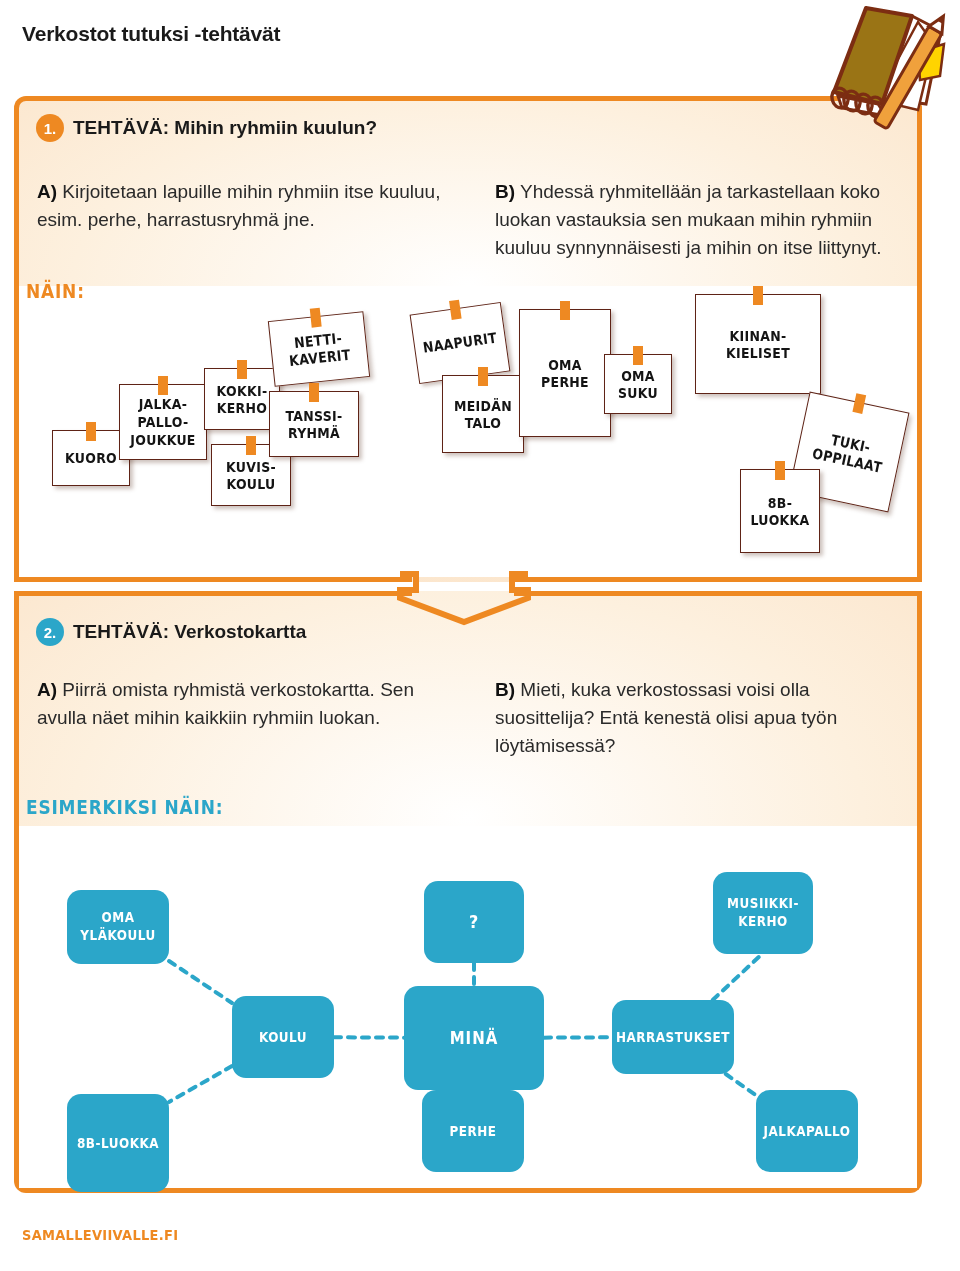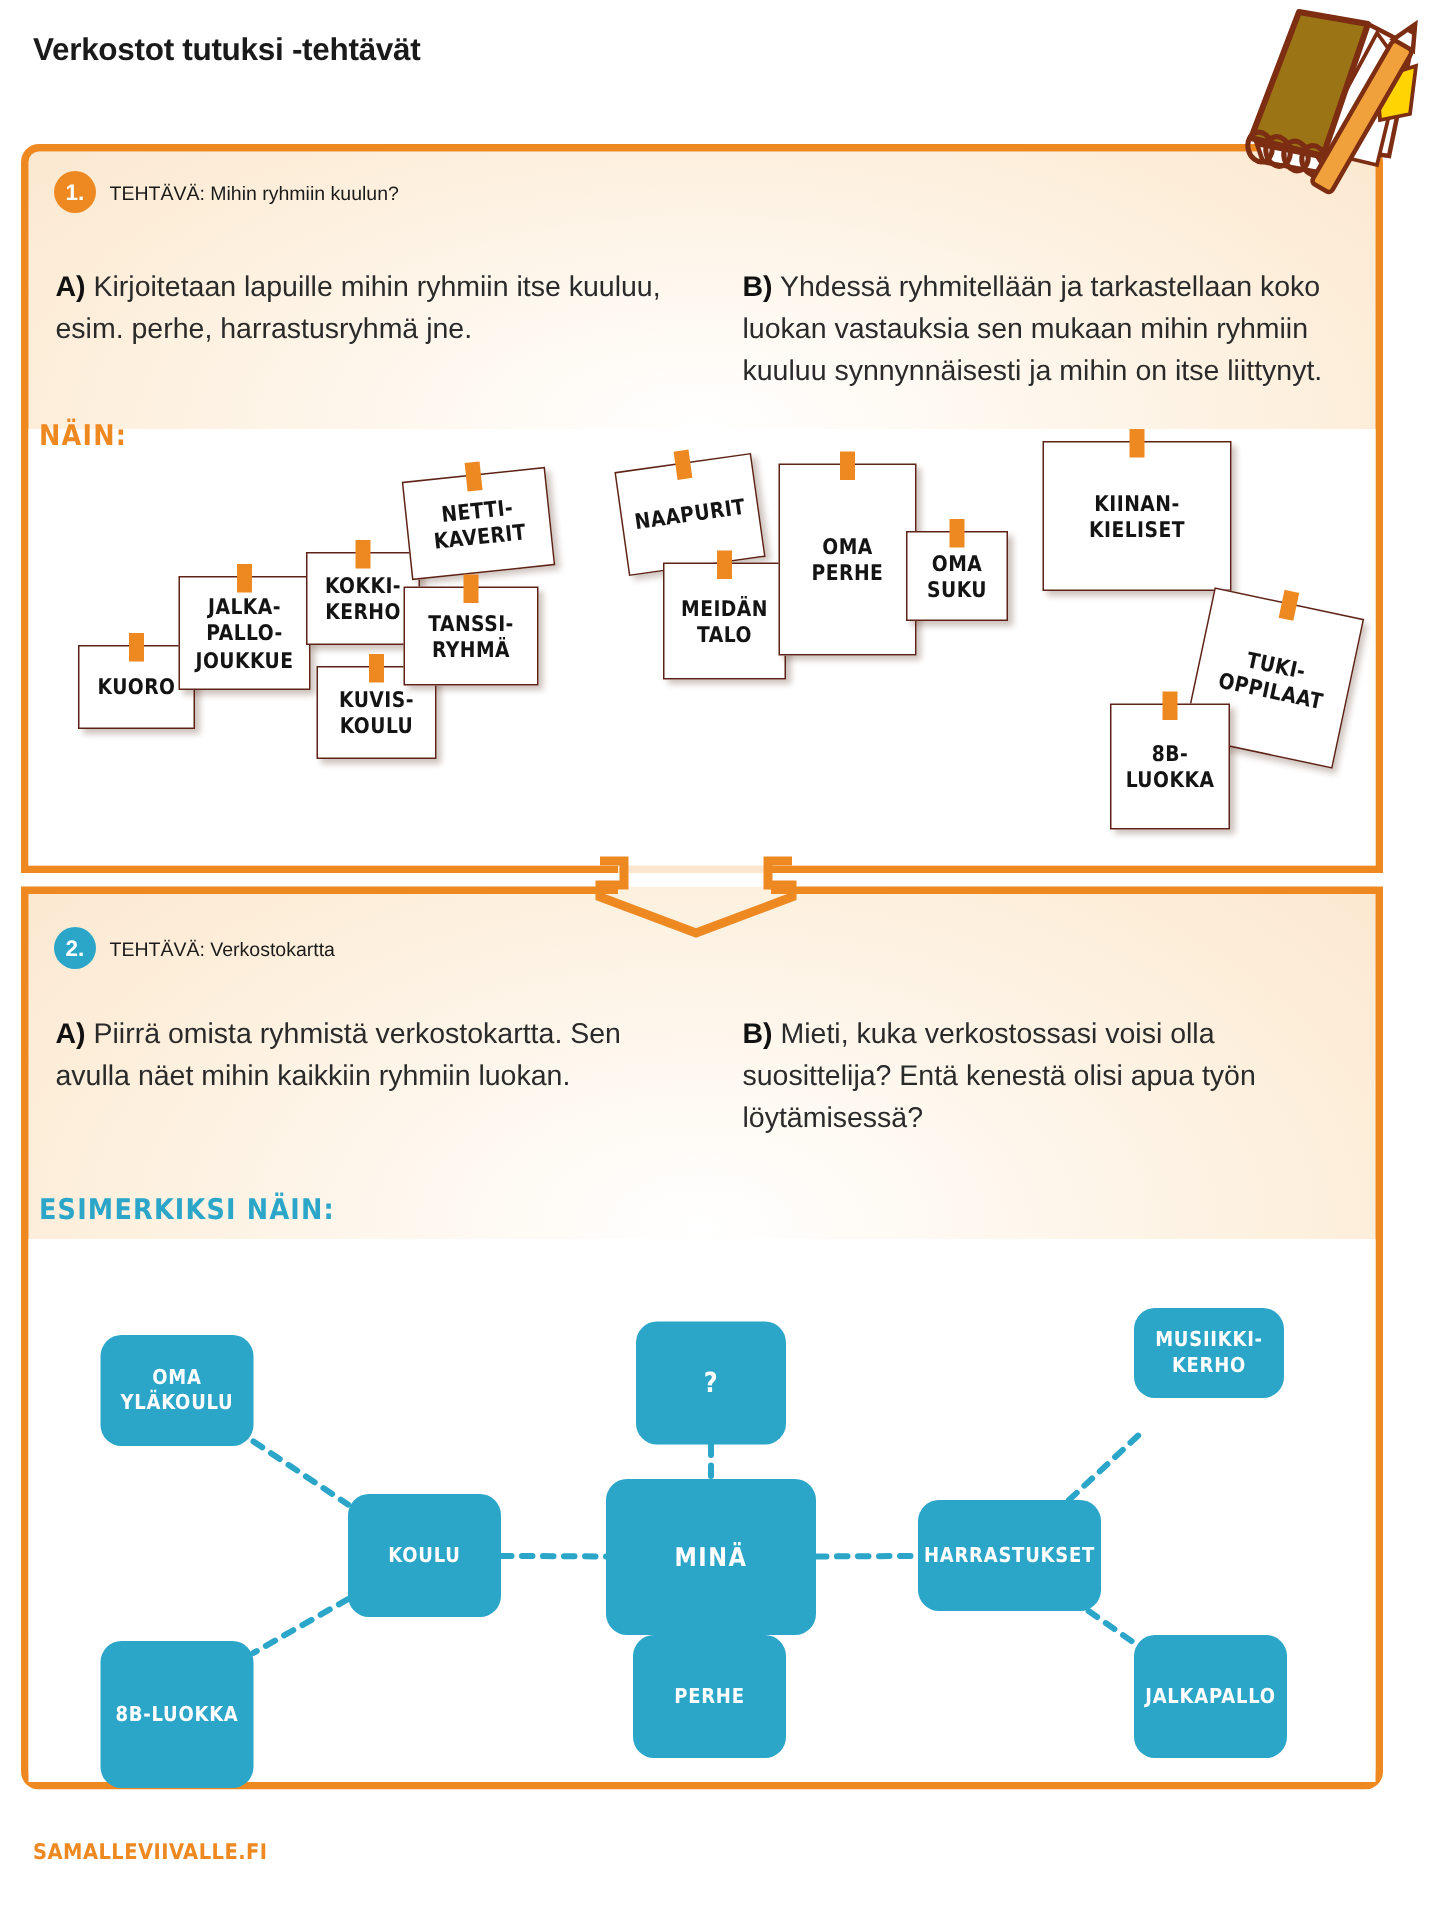--- a/index.html
+++ b/index.html
@@ -81,22 +81,22 @@
     border-radius: 50%;
     color: #ffffff;
     font-size: 15px;
     font-weight: bold;
     display: flex; align-items: center; justify-content: center;
     flex: 0 0 auto;
   }
   .num-badge.orange { background: #ee8922; }
   .num-badge.teal   { background: #2ba6c9; }
   .task-title {
-    font-size: 13px;
-    font-weight: normal;
+    font-size: 19px;
+    font-weight: bold;
     color: #1a1a1a;
     white-space: nowrap;
   }
 
   
   .task-cols {
     position: absolute;
     display: flex;
     gap: 54px;
   }
@@ -364,21 +364,21 @@
       <line x1="454.44086021505376" y1="264" x2="454.44086021505376" y2="264" stroke="#2ba6c9" stroke-width="4" stroke-linecap="round" stroke-dasharray="7 7"></line>
       <line x1="706.7446808510638" y1="248" x2="737" y2="269.22388059701495" stroke="#2ba6c9" stroke-width="4" stroke-linecap="round" stroke-dasharray="7 7"></line>
     </svg>
 <div class="node" style="left: 48px; top: 64px; width: 102px; height: 74px;">
       <div class="node-text">OMA
 YLÄKOULU</div>
     </div>
     <div class="node qmark" style="left: 405px; top: 55px; width: 100px; height: 82px;">
       <div class="node-text">?</div>
     </div>
-    <div class="node" style="left: 737px; top: 46px; width: 100px; height: 60px;">
+    <div class="node" style="left: 694px; top: 46px; width: 100px; height: 82px;">
       <div class="node-text">MUSIIKKI-
 KERHO</div>
     </div>
     <div class="node" style="left: 213px; top: 170px; width: 102px; height: 82px;">
       <div class="node-text">KOULU</div>
     </div>
     <div class="node big" style="left: 385px; top: 160px; width: 140px; height: 104px;">
       <div class="node-text">MINÄ</div>
     </div>
     <div class="node" style="left: 593px; top: 174px; width: 122px; height: 74px;">

